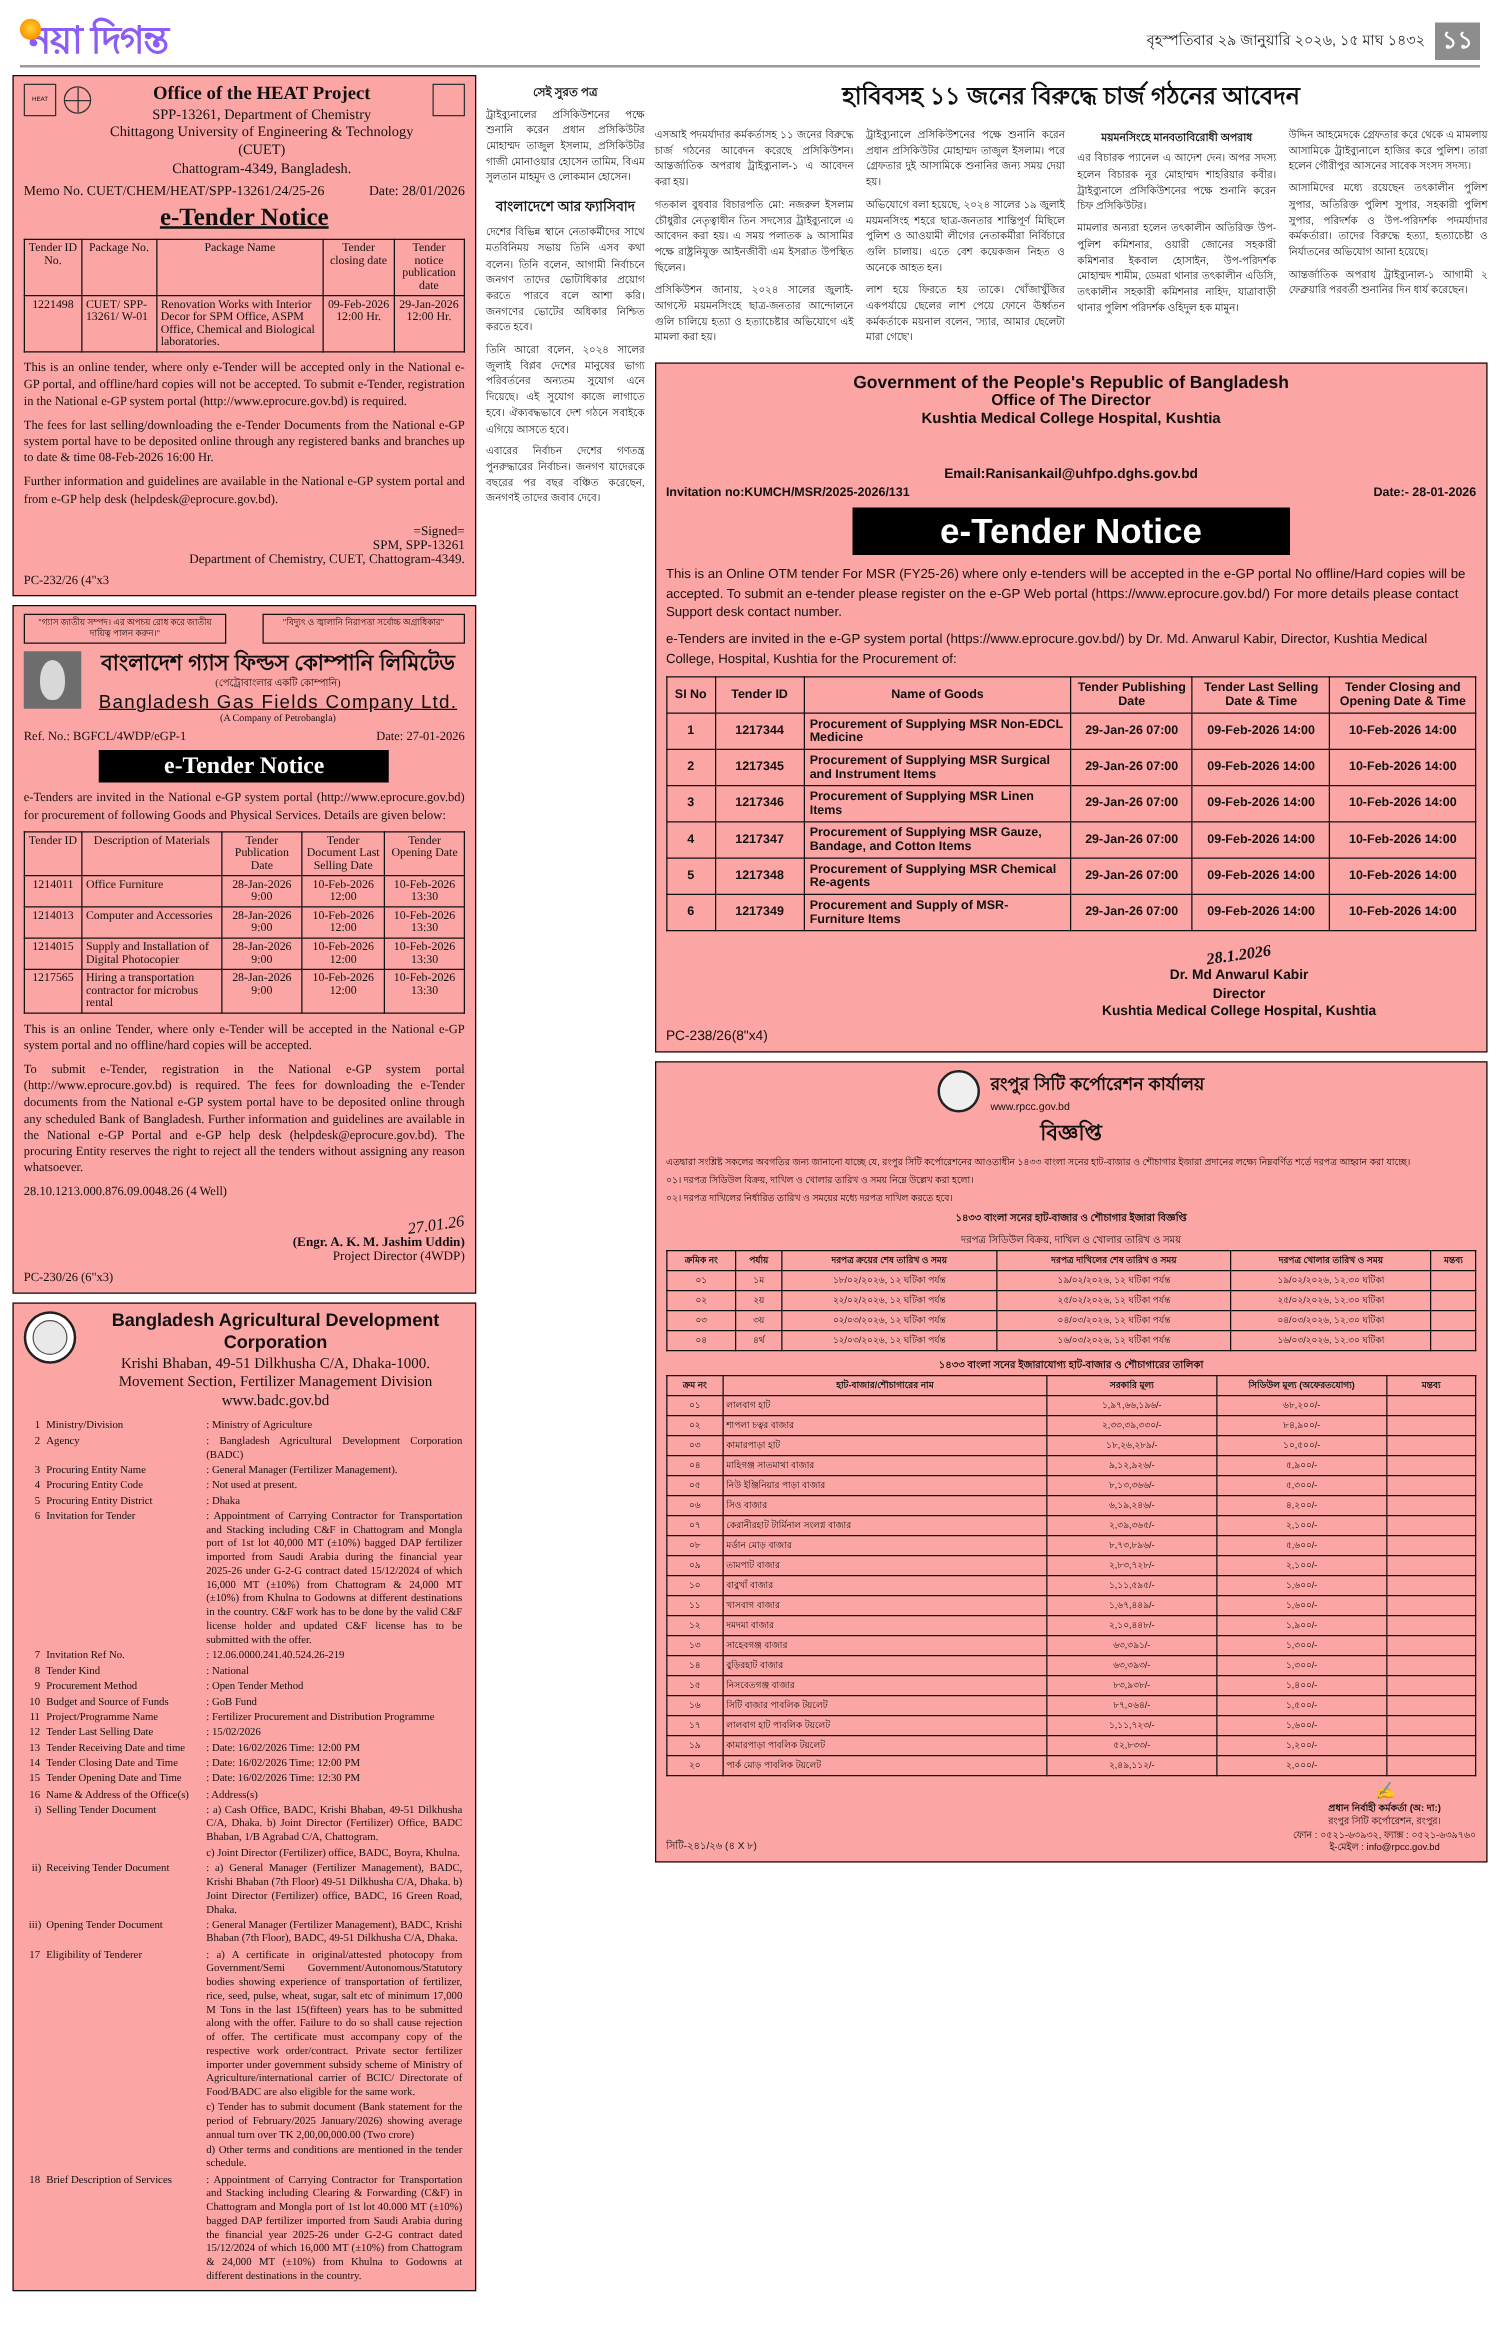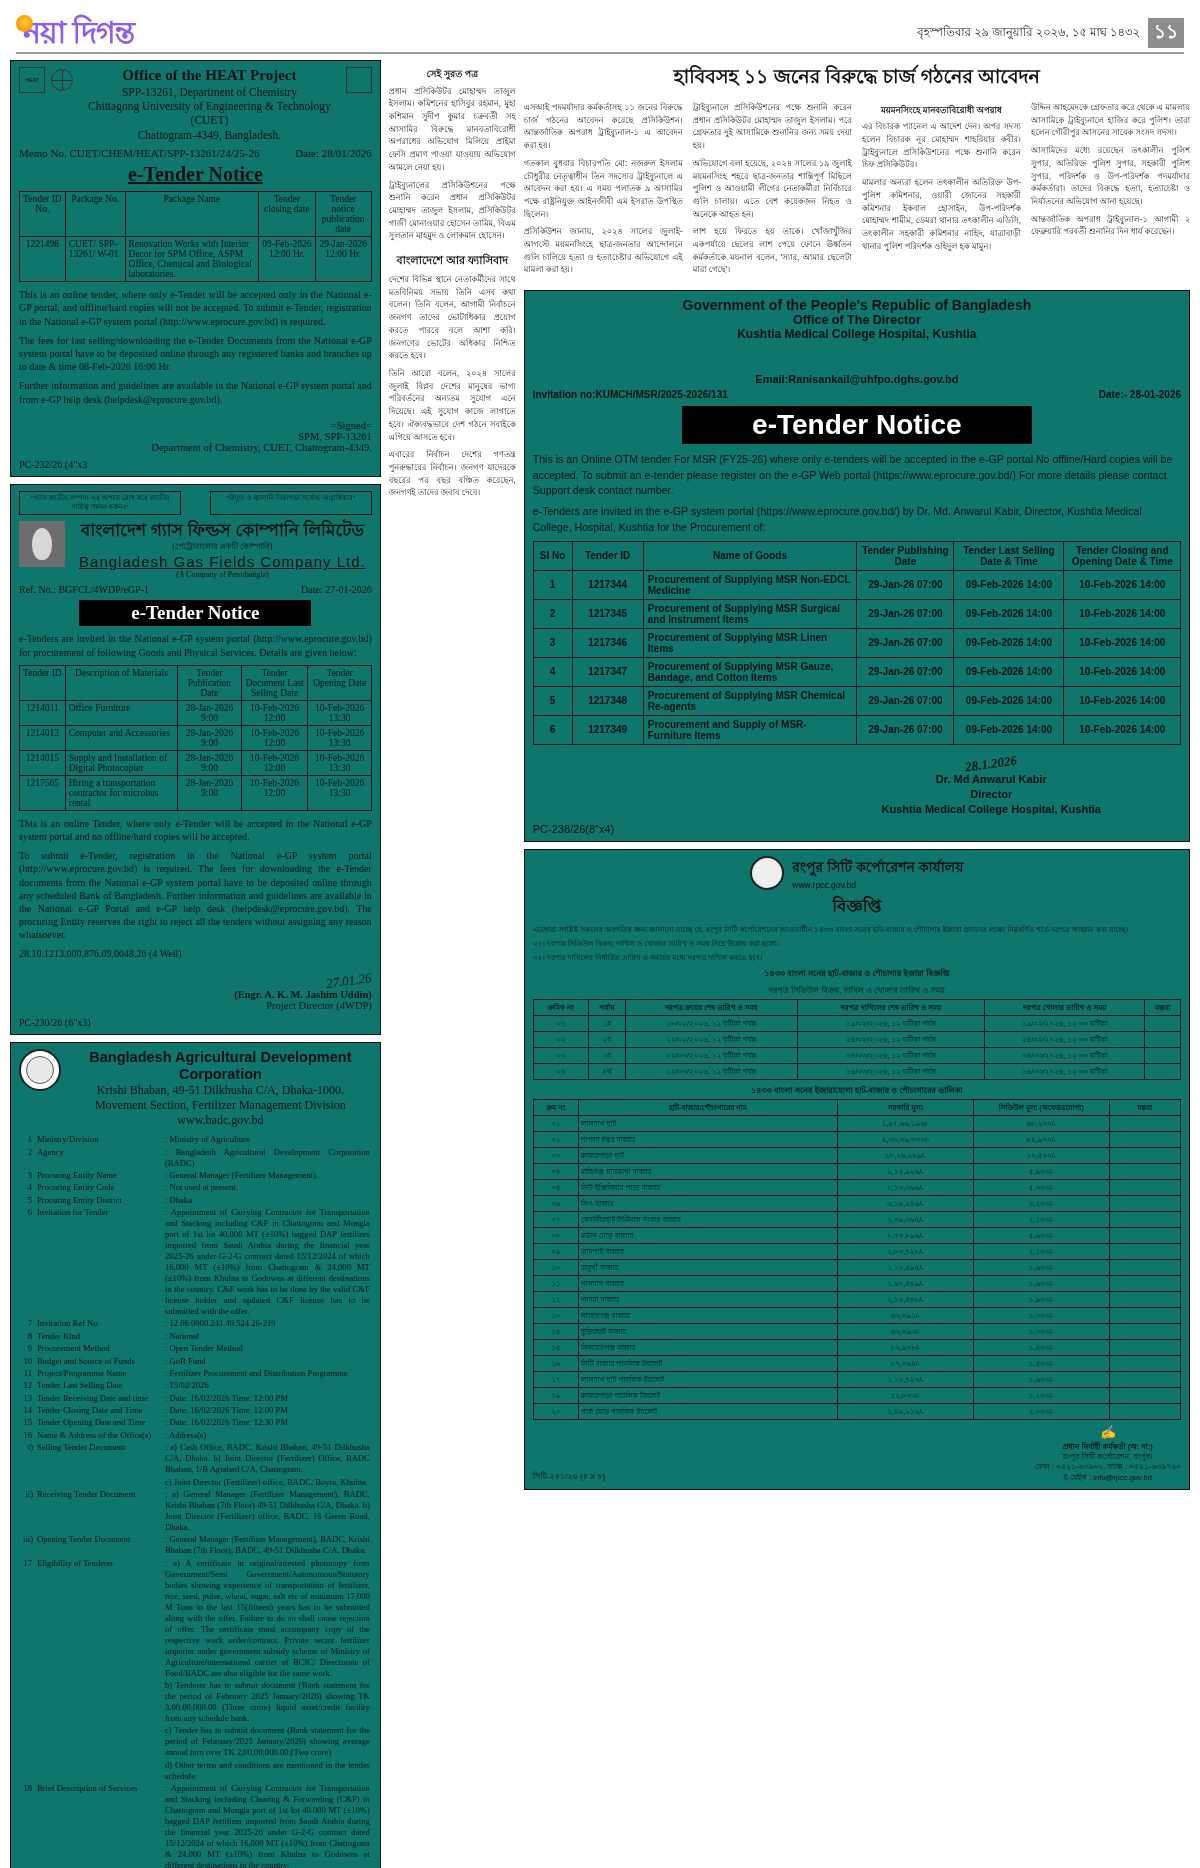--- a/index.html
+++ b/index.html
@@ -30,21 +30,21 @@
              display:flex; align-items:center; justify-content:center; }
   .rule { border-top:2px solid #9a9a9a; margin:2px 6px 6px 6px; }
 
   
   .columns { display:flex; gap:8px; height:1790px; }
   .col-left  { width:374px; }
   .col-mid   { width:128px; }
   .col-right { width:672px; }
 
   
-  .ad { border:1px solid #111; padding:6px 8px; margin-bottom:7px; background:#0f766e; }
+  .ad { border:1px solid #111; padding:6px 8px; margin-bottom:7px; background:#fca5a5; }
 
   
   .heat-head { display:flex; align-items:flex-start; gap:6px; }
   .heat-logo { width:26px; height:26px; border:1px solid #333; flex:0 0 auto;
                display:flex; align-items:center; justify-content:center;
                font-size:5px; font-family:"Liberation Sans",sans-serif; }
   .heat-globe { width:22px; height:22px; border-radius:50%; border:1px solid #333;
                 position:relative; flex:0 0 auto; margin-top:2px; }
   .heat-globe:before { content:""; position:absolute; left:50%; top:0; width:1px;
                        height:100%; background:#333; }
@@ -425,25 +425,20 @@
               </tr>
 
             <tr>
                 <td class="n">17</td>
                 <td class="k">Eligibility of Tenderer</td>
                 <td class="jsty">: a) A certificate in original/attested photocopy from Government/Semi Government/Autonomous/Statutory bodies showing experience of transportation of fertilizer, rice, seed, pulse, wheat, sugar, salt etc of minimum 17,000 M Tons in the last 15(fifteen) years has to be submitted along with the offer. Failure to do so shall cause rejection of offer. The certificate must accompany copy of the respective work order/contract. Private sector fertilizer importer under government subsidy scheme of Ministry of Agriculture/international carrier of BCIC/ Directorate of Food/BADC are also eligible for the same work.</td>
               </tr>
             <tr>
                 <td class="n"></td>
                 <td class="k"></td>
-                <td class="jsty">b) Tenderer has to submit document (Bank statement for the period of February 2025 January/2026) showing TK 3,00,00,000.00 (Three crore) liquid asset/credit facility from any schedule bank.</td>
-              </tr>
-            <tr>
-                <td class="n"></td>
-                <td class="k"></td>
                 <td class="jsty">c) Tender has to submit document (Bank statement for the period of February/2025 January/2026) showing average annual turn over TK 2,00,00,000.00 (Two crore)</td>
               </tr>
             <tr>
                 <td class="n"></td>
                 <td class="k"></td>
                 <td class="jsty">d) Other terms and conditions are mentioned in the tender schedule.</td>
               </tr>
             <tr>
                 <td class="n">18</td>
                 <td class="k">Brief Description of Services</td>
@@ -452,21 +447,20 @@
 
           </tbody>
         </table>
 
       </div>
 
     </div>
 
     <div class="col-mid bn-col">
       <div class="bn-head-xs">সেই সুরত পত্র</div>
-      <p>প্রধান প্রসিকিউটর মোহাম্মদ তাজুল ইসলাম। কমিশনের হাসিবুর রহমান, মুহা কশিমান সুদীপ কুমার চক্রবর্তী সহ আসামির বিরুদ্ধে মানবতাবিরোধী অপরাধের অভিযোগ মিলিয়ে প্রাইমা ফেসি প্রমাণ পাওয়া যাওয়ায় অভিযোগ আমলে নেয়া হয়।</p>
       <p>ট্রাইব্যুনালের প্রসিকিউশনের পক্ষে শুনানি করেন প্রধান প্রসিকিউটর মোহাম্মদ তাজুল ইসলাম, প্রসিকিউটর গাজী মোনাওয়ার হোসেন তামিম, বিএম সুলতান মাহমুদ ও লোকমান হোসেন।</p>
       <div class="bn-head-sm">বাংলাদেশে আর ফ্যাসিবাদ</div>
       <p>দেশের বিভিন্ন স্থানে নেতাকর্মীদের সাথে মতবিনিময় সভায় তিনি এসব কথা বলেন। তিনি বলেন, আগামী নির্বাচনে জনগণ তাদের ভোটাধিকার প্রয়োগ করতে পারবে বলে আশা করি। জনগণের ভোটের অধিকার নিশ্চিত করতে হবে।</p>
       <p>তিনি আরো বলেন, ২০২৪ সালের জুলাই বিপ্লব দেশের মানুষের ভাগ্য পরিবর্তনের অন্যতম সুযোগ এনে দিয়েছে। এই সুযোগ কাজে লাগাতে হবে। ঐক্যবদ্ধভাবে দেশ গঠনে সবাইকে এগিয়ে আসতে হবে।</p>
       <p>এবারের নির্বাচন দেশের গণতন্ত্র পুনরুদ্ধারের নির্বাচন। জনগণ যাদেরকে বছরের পর বছর বঞ্চিত করেছেন, জনগণই তাদের জবাব দেবে।</p>
     </div>
 
     <div class="col-right">
 
       <div class="article-title">হাবিবসহ ১১ জনের বিরুদ্ধে চার্জ গঠনের আবেদন</div>

